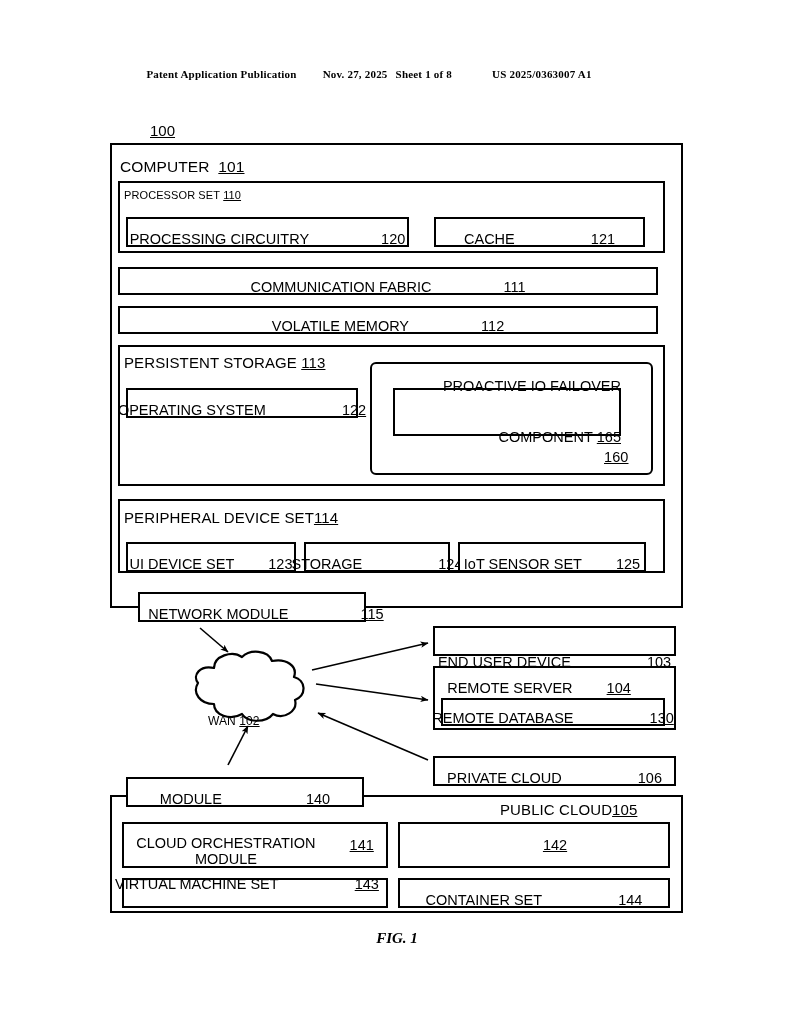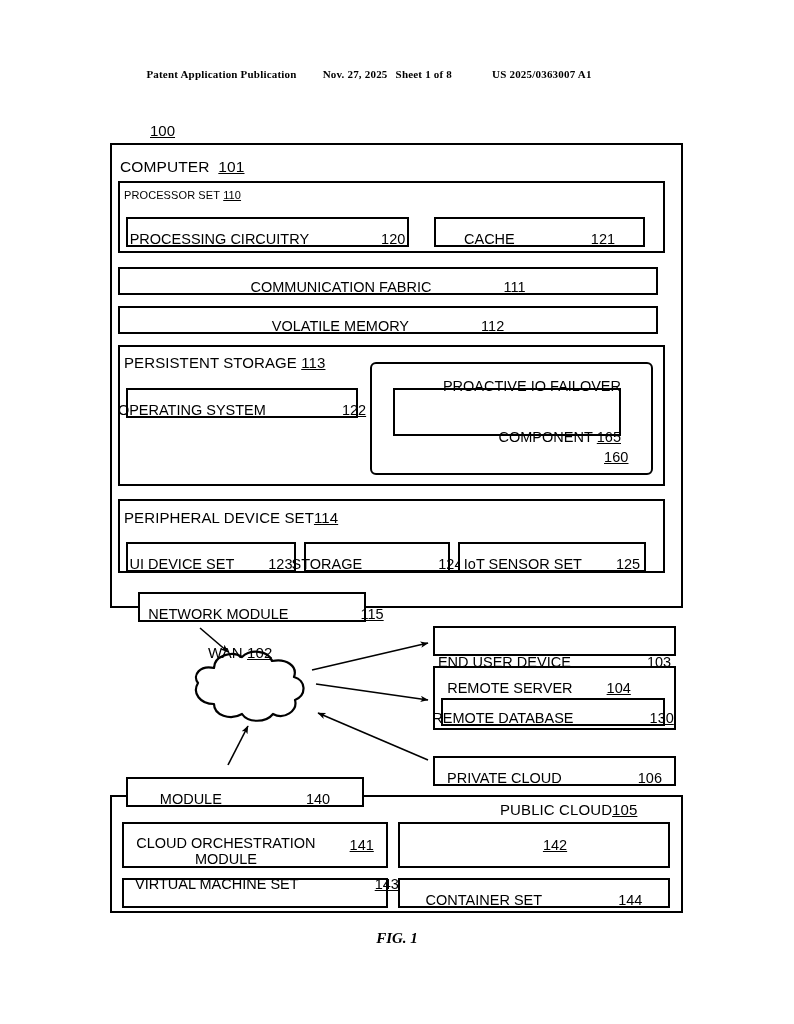--- a/index.html
+++ b/index.html
@@ -115,21 +115,21 @@
   
   #public-cloud-box { left: 110px; top: 795px; width: 573px; height: 118px; }
   #public-cloud-label { left: 500px; top: 801px; font-size: 15px; }
   #cloud-orch-box { left: 122px; top: 822px; width: 266px; height: 46px; }
   #host-physical-box { left: 398px; top: 822px; width: 272px; height: 46px; }
   #virtual-machine-box { left: 122px; top: 878px; width: 266px; height: 30px; }
   #container-box { left: 398px; top: 878px; width: 272px; height: 30px; }
 
   
   #wan-cloud { position: absolute; left: 180px; top: 648px; width: 140px; height: 76px; }
-  #wan-label { left: 208px; top: 644px; font-size: 15px; }
+  #wan-label { left: 208px; top: 714px; font-size: 12px; }
 
   
   #arrows { position: absolute; left: 0; top: 0; width: 794px; height: 1024px; pointer-events: none; }
 
   
   #fig-caption {
     position: absolute;
     top: 930px; left: 0; width: 794px;
     text-align: center;
     font-family: "Liberation Serif", serif;
@@ -258,21 +258,21 @@
   </span>
     <span class="u" style="align-self:center;">141</span>
 </div>
 
 <div class="box" id="host-physical-box"></div>
 <div class="center-lbl" style="left:398px; top:822px; width:272px; height:46px;">
   &nbsp;&nbsp;<span class="u" style="align-self:center;">142</span>
 </div>
 
 <div class="box" id="virtual-machine-box"></div>
-<div class="center-lbl" style="left:134px; top:878px; width:266px; height:14px;">
+<div class="center-lbl" style="left:114px; top:878px; width:266px; height:14px;">
   <span>VIRTUAL MACHINE SET</span>&nbsp;&nbsp;<span class="u">143</span>
 </div>
 
 <div class="box" id="container-box"></div>
 <div class="center-lbl" style="left:398px; top:878px; width:272px; height:30px;">
   <span>CONTAINER SET</span>&nbsp;&nbsp;<span class="u">144</span>
 </div>
 
 <div class="box" id="gateway-box"></div>
 <div class="center-lbl" style="left:126px; top:777px; width:238px; height:30px;">

